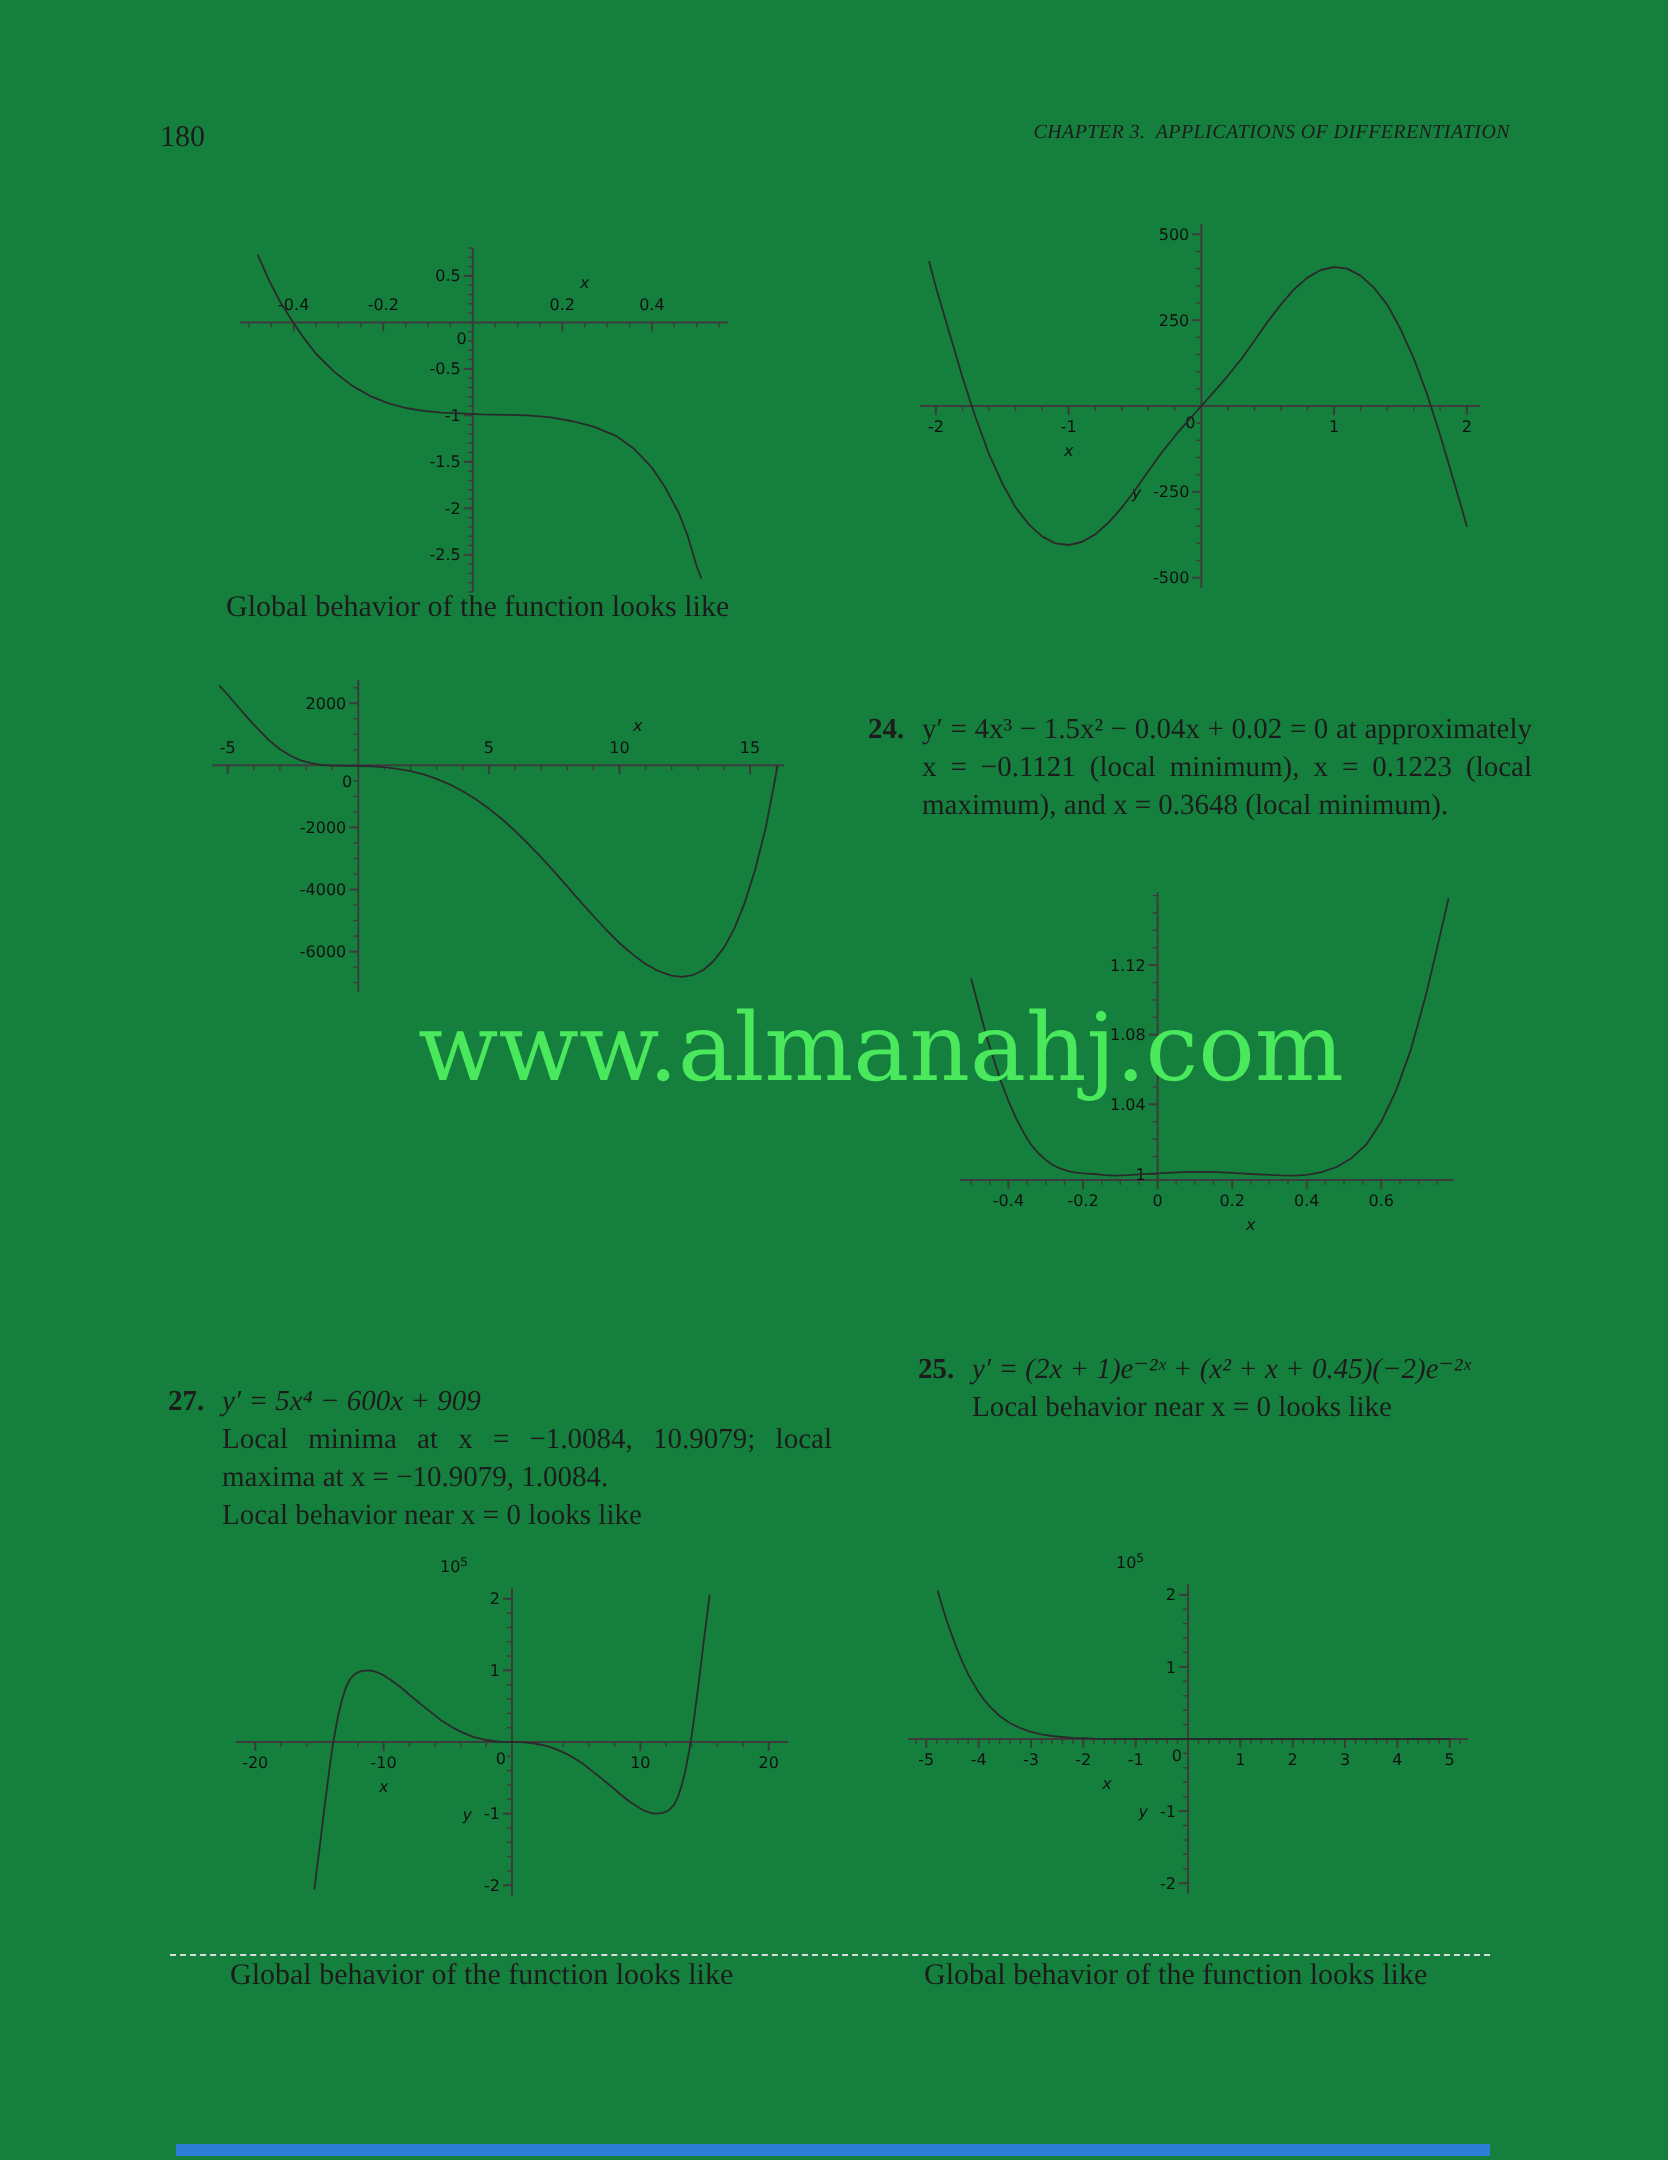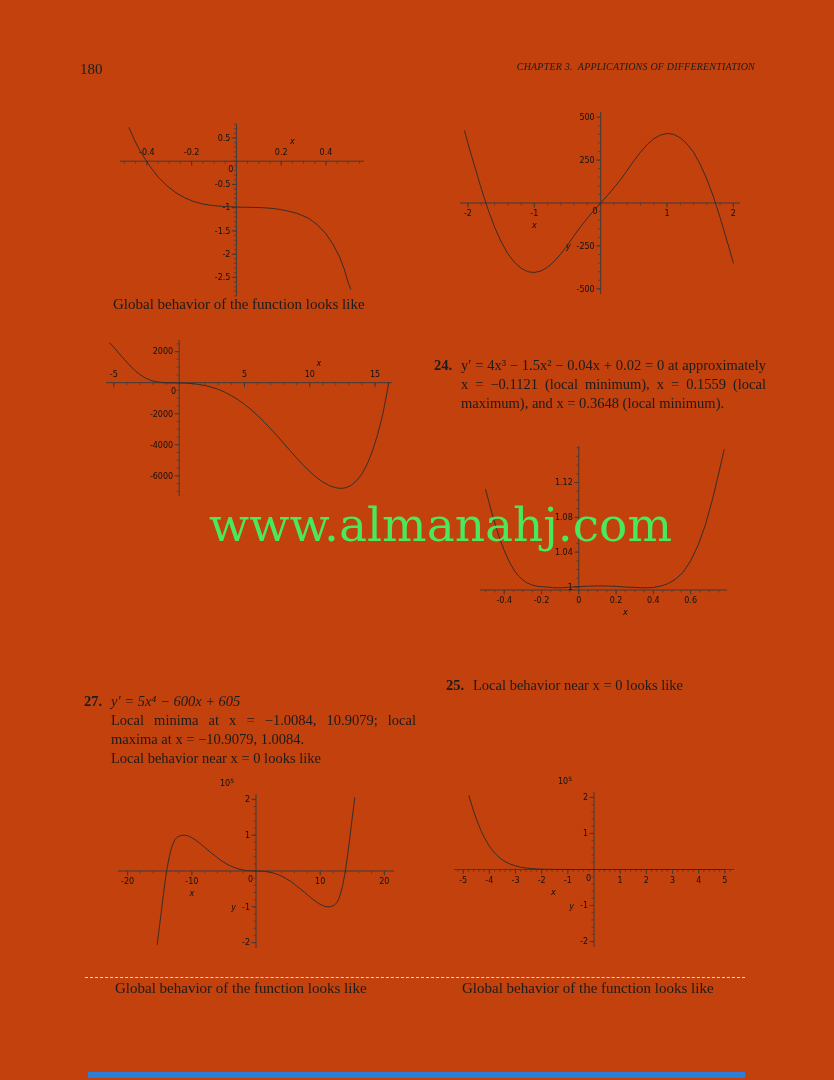--- a/index.html
+++ b/index.html
@@ -1,36 +1,36 @@
 <!DOCTYPE html>
 <html><head>
 <meta charset="utf-8">
 <style>
   html,body{margin:0;padding:0;background:#ffffff;}
-  .page{position:relative;width:834px;height:1080px;background:#c2410c;overflow:hidden;
+  .page{position:relative;width:834px;height:1080px;background:#15803d;overflow:hidden;
         font-family:"Liberation Serif","DejaVu Serif",serif;color:#1c1c1c;}
   .hdr-num{position:absolute;left:80px;top:61px;font-size:15px;}
   .hdr-ch{position:absolute;right:79px;top:61px;font-size:10px;font-style:italic;white-space:pre;letter-spacing:.2px;}
   .caption{position:absolute;font-size:15px;font-family:Liberation Serif, serif;}
   .cap-top-left{left:113px;top:296px;}
   .cap-bot-left{left:115px;top:980px;}
   .cap-bot-right{left:462px;top:980px;}
   .plot{position:absolute;}
   #plotA{left:112px;top:112px;width:260px;height:192px;}
   #plotB{left:452px;top:102px;width:296px;height:200px;}
   #plotC{left:98px; top:328px;width:302px;height:176px;}
   #plotD{left:472px;top:438px;width:263px;height:182px;}
   #plotE{left:110px;top:772px;width:292px;height:206px;}
   #plotF{left:446px;top:770px;width:296px;height:207px;}
   svg{display:block;}
   svg text{font-family:"DejaVu Sans","Liberation Sans",sans-serif;}
   .prob{position:absolute;font-size:14.5px;line-height:19px;}
   #p23{left:84px; top:692px;width:332px;}
   #p24{left:434px;top:356px;width:332px;}
-  #p25{left:446px;top:676px;width:334px;}
+  #p25{left:459px;top:676px;width:334px;}
   .pnum{position:absolute;left:0;top:0;font-weight:bold;text-align:center;}
   .pbody{margin-left:27px;}
   .just{text-align:justify;}
   .formula{font-style:italic;}
   .watermark{position:absolute;left:209px;top:497px;font-size:47px;z-index:6;
              font-family:"DejaVu Serif","Liberation Serif",serif;pointer-events:none;}
   .scanline{position:absolute;left:85px;top:977px;width:660px;height:0;border-top:1px dashed #dcdcdc;}
   .footbar{position:absolute;left:88px;top:1072px;width:657px;height:6px;}
 </style>
 </head>
@@ -264,21 +264,21 @@
         <line x1="76.6324200913242" y1="147.82089552238807" x2="81.1324200913242" y2="147.82089552238807" stroke="#3c3c3c" stroke-width="1"></line>
         <text x="75.1324200913242" y="150.62089552238808" text-anchor="end" font-size="8" fill="#111">-6000</text>
         <text x="78.1324200913242" y="65.68656716417911" text-anchor="end" font-size="8" fill="#111">0</text>
         <text x="220.8675799086758" y="37.6865671641791" text-anchor="middle" font-size="8" fill="#111" font-style="italic">x</text>
         <polyline points="11.9,15.1 15.8,19.3 21.1,25.5 26.3,31.4 31.5,37.1 36.7,42.3 42.0,46.6 47.2,49.9 52.4,52.2 57.6,53.6 62.8,54.4 68.1,54.8 74.6,54.9 81.1,55.0 87.7,55.2 94.2,55.6 100.7,56.4 107.3,57.6 113.8,59.2 120.3,61.4 126.8,64.2 133.4,67.6 139.9,71.6 146.4,76.3 153.0,81.5 159.5,87.4 166.0,93.8 172.5,100.6 179.1,107.8 185.6,115.2 192.1,122.7 198.7,130.0 205.2,137.0 211.7,143.5 218.3,149.2 224.8,154.0 231.3,157.6 237.8,159.8 243.1,160.4 248.3,159.6 253.5,157.1 258.7,152.6 264.0,145.8 269.2,136.2 274.4,123.3 279.6,106.7 284.9,85.7 288.8,65.6 290.7,55.2" fill="none" stroke="#2a2a2a" stroke-width="0.9" stroke-linejoin="round" stroke-linecap="round"></polyline>
       </svg>
     </div>
 
   <div id="p24" class="prob">
     <span class="pnum">24.</span>
-    <div class="pbody just">y′ = 4x³ − 1.5x² − 0.04x + 0.02 = 0 at approximately x = −0.1121 (local minimum), x = 0.1559 (local maximum), and x = 0.3648 (local minimum).</div>
+    <div class="pbody just">y′ = 4x³ − 1.5x² − 0.04x + 0.02 = 0 at approximately x = −0.1121 (local minimum), x = 0.1223 (local maximum), and x = 0.3648 (local minimum).</div>
   </div>
 
   <div id="plotD" class="plot">
       <svg width="263" height="182">
         <line x1="8" y1="152" x2="255" y2="152" stroke="#3c3c3c" stroke-width="1"></line>
         <line x1="106.79999999999998" y1="152" x2="106.79999999999998" y2="8" stroke="#3c3c3c" stroke-width="1"></line>
         <line x1="13.592452830188684" y1="152" x2="13.592452830188684" y2="154.5" stroke="#3c3c3c" stroke-width="0.7"></line>
         <line x1="22.91320754716981" y1="152" x2="22.91320754716981" y2="154.5" stroke="#3c3c3c" stroke-width="0.7"></line>
         <line x1="32.23396226415094" y1="152" x2="32.23396226415094" y2="154.5" stroke="#3c3c3c" stroke-width="0.7"></line>
         <line x1="41.55471698113208" y1="152" x2="41.55471698113208" y2="154.5" stroke="#3c3c3c" stroke-width="0.7"></line>
@@ -344,29 +344,30 @@
         <text x="153.40377358490565" y="177" text-anchor="middle" font-size="8" fill="#111" font-style="italic">x</text>
         <polyline points="13.6,51.5 17.3,65.4 21.0,79.3 24.8,91.5 28.5,102.8 32.2,112.4 36.0,121.1 39.7,128.1 43.4,134.2 47.1,138.5 50.9,142.0 54.6,144.6 58.3,146.3 62.1,147.6 65.8,148.3 69.5,148.7 75.1,149.0 80.7,149.6 85.9,149.8 91.9,149.6 99.3,149.1 106.8,148.7 114.3,148.3 121.7,148.0 129.5,147.9 136.6,148.1 144.1,148.4 153.4,149.0 162.7,149.4 168.3,149.7 174.8,149.8 181.4,149.4 188.8,148.1 196.3,145.5 203.7,141.1 211.2,134.2 218.6,122.9 226.1,107.2 233.6,86.3 241.0,59.3 246.6,35.8 252.2,11.5" fill="none" stroke="#2a2a2a" stroke-width="0.9" stroke-linejoin="round" stroke-linecap="round"></polyline>
       </svg>
     </div>
 
   <div class="watermark" style="color: rgb(74, 232, 92);">www.almanahj.com</div>
 
   <div id="p23" class="prob">
     <span class="pnum">27.</span>
     <div class="pbody">
-      <div class="formula">y′ = 5x⁴ − 600x + 605</div>
+      <div class="formula">y′ = 5x⁴ − 600x + 909</div>
       <div class="just">Local minima at x = −1.0084, 10.9079; local maxima at x = −10.9079, 1.0084.</div>
       <div>Local behavior near x = 0 looks like</div>
     </div>
   </div>
 
   <div id="p25" class="prob">
     <span class="pnum">25.</span>
     <div class="pbody">
+      <div class="formula">y′ = (2x + 1)e⁻²ˣ + (x² + x + 0.45)(−2)e⁻²ˣ</div>
       <div>Local behavior near x = 0 looks like</div>
     </div>
   </div>
 
   <div id="plotE" class="plot">
       <svg width="292" height="206">
         <line x1="8" y1="99" x2="284" y2="99" stroke="#3c3c3c" stroke-width="1"></line>
         <line x1="146" y1="176" x2="146" y2="22" stroke="#3c3c3c" stroke-width="1"></line>
         <line x1="17.627906976744185" y1="99" x2="17.627906976744185" y2="101.5" stroke="#3c3c3c" stroke-width="0.7"></line>
         <line x1="30.46511627906977" y1="99" x2="30.46511627906977" y2="101.5" stroke="#3c3c3c" stroke-width="0.7"></line>

